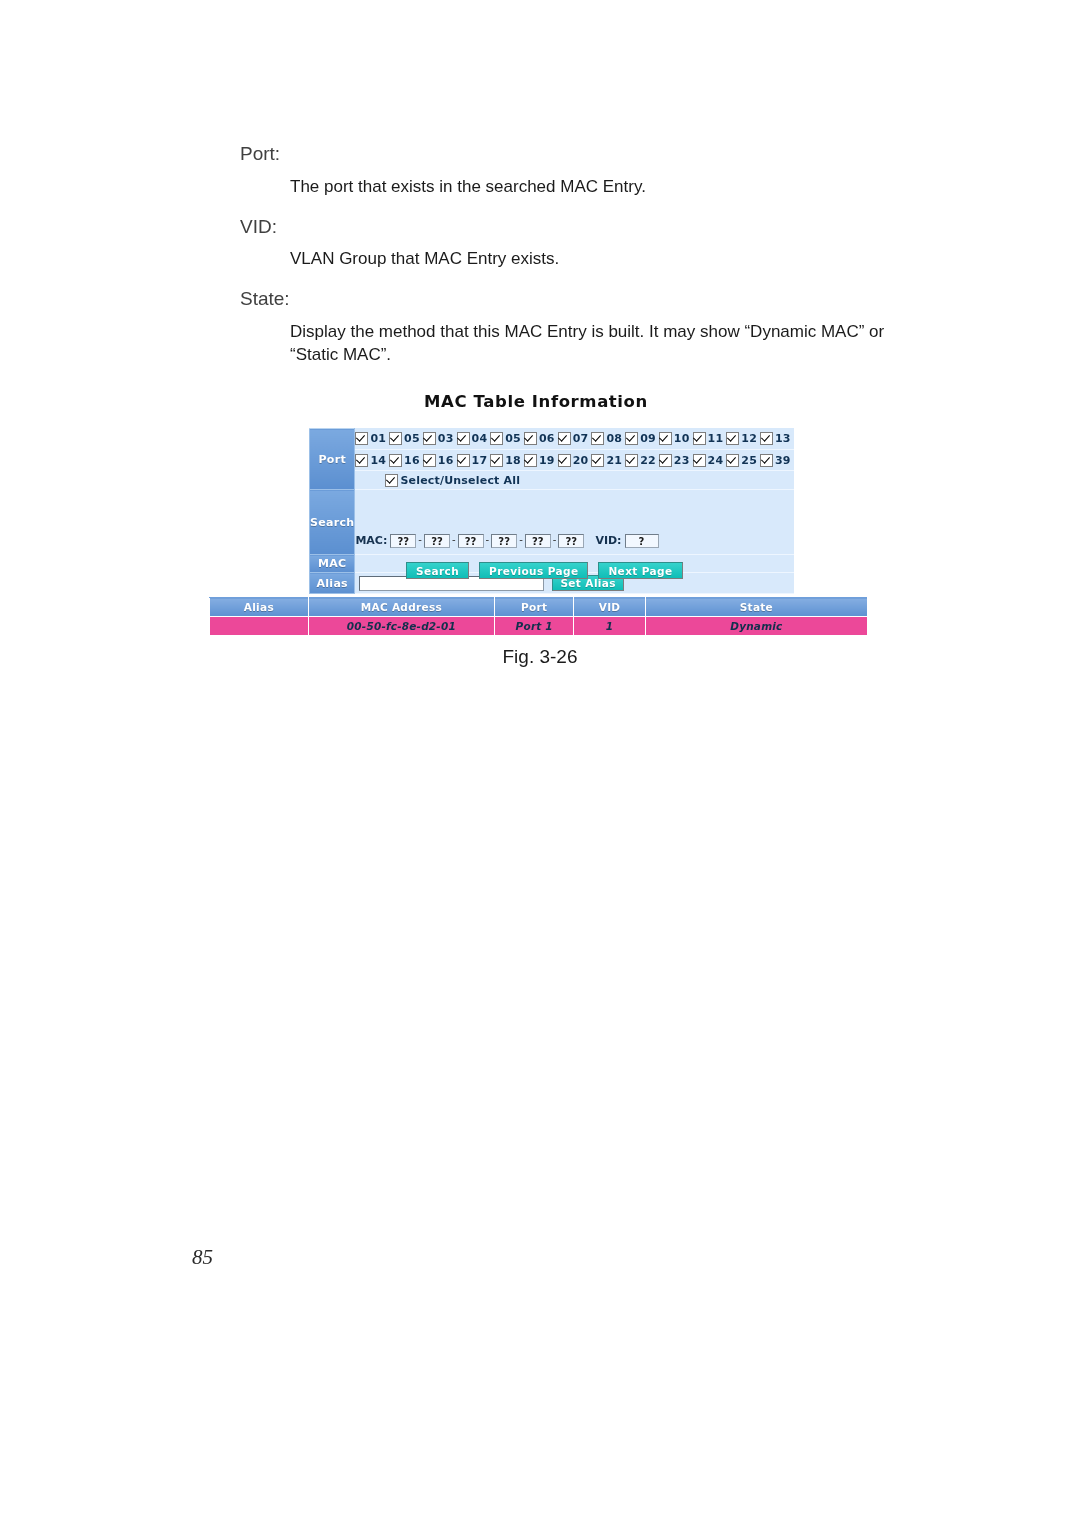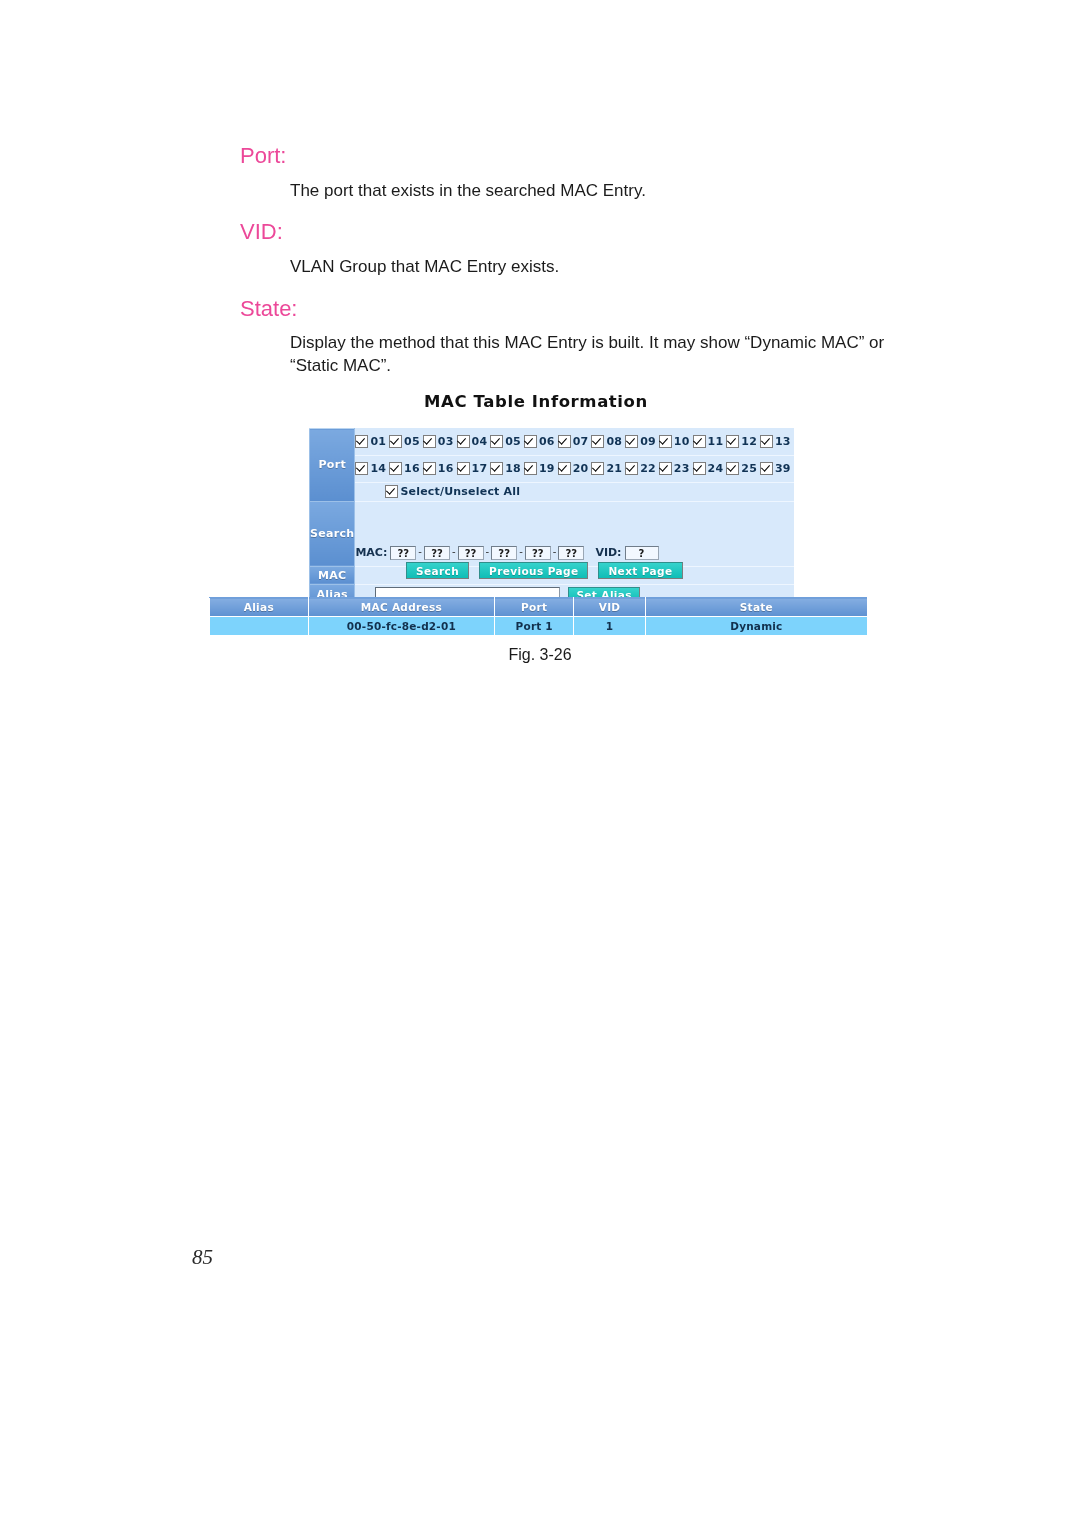--- a/index.html
+++ b/index.html
@@ -18,23 +18,23 @@
   }
 
   
   .prose {
     position: absolute;
     left: 240px;
     top: 142px;
     width: 660px;
   }
   .term {
-    font-size: 22px;
+    font-size: 19px;
     line-height: 1.25;
-    color: #ec4899;
+    color: #404040;
     margin: 0 0 10px 0;
   }
   .def {
     font-size: 17px;
     line-height: 1.35;
     color: #1b1b1b;
     margin: 0 0 16px 0;
     padding-left: 50px;
   }
   .def.last { margin-bottom: 0; }
@@ -91,21 +91,21 @@
     padding: 0 0 0 4px;
     border-bottom: 1px solid #eef6ff;
   }
   .port-row { height: 21px; }
 
   .cbx-list {
     display: flex;
     align-items: center;
     flex-wrap: nowrap;
     gap: 0;
-    height: 26px;
+    height: 19px;
   }
   .cbx-item {
     display: inline-flex;
     align-items: center;
     margin-right: 3px;
     white-space: nowrap;
   }
   .cbx {
     display: inline-block;
     width: 11px;
@@ -193,21 +193,21 @@
     color: #1a1a1a;
   }
 
   .mac-row { height: 18px; padding-left: 30px; }
 
   .alias-row { height: 21px; }
   .alias-inner {
     display: flex;
     align-items: center;
     height: 20px;
-    padding-left: 20px;
+    padding-left: 4px;
   }
   .alias-input {
     width: 185px;
     height: 15px;
     background: #ffffff;
     border: 1px solid #8c99a7;
     border-top-color: #5f6c79;
     border-left-color: #5f6c79;
     box-sizing: border-box;
   }
@@ -257,44 +257,45 @@
     color: #ffffff;
     font-size: 10.5px;
     font-weight: bold;
     letter-spacing: 0.3px;
     height: 16px;
     border: 1px solid #ffffff;
     border-top: 1px solid #6f9fdb;
     text-shadow: 0 1px 0 rgba(0,0,0,0.25);
   }
   .results td {
-    background: #7dd3fc;
+    background: #ec4899;
     color: #12304d;
     font-size: 10.5px;
     font-weight: bold;
     text-align: center;
     height: 16px;
     border: 1px solid #ffffff;
     letter-spacing: 0.2px;
+    font-style: italic;
   }
   .col-alias { width: 98px; }
   .col-mac   { width: 188px; }
   .col-port  { width: 78px; }
   .col-vid   { width: 70px; }
   .col-state { width: 225px; }
   td.blank-cell { color: transparent; }
 
   
   .fig-caption {
     position: absolute;
     left: 0;
     top: 254px;
     width: 1080px;
     text-align: center;
-    font-size: 16px;
+    font-size: 19px;
     color: #1b1b1b;
     font-family: "Liberation Sans", sans-serif;
   }
 
   
   .page-number {
     position: absolute;
     left: 192px;
     top: 1245px;
     font-family: "Liberation Serif", serif;

